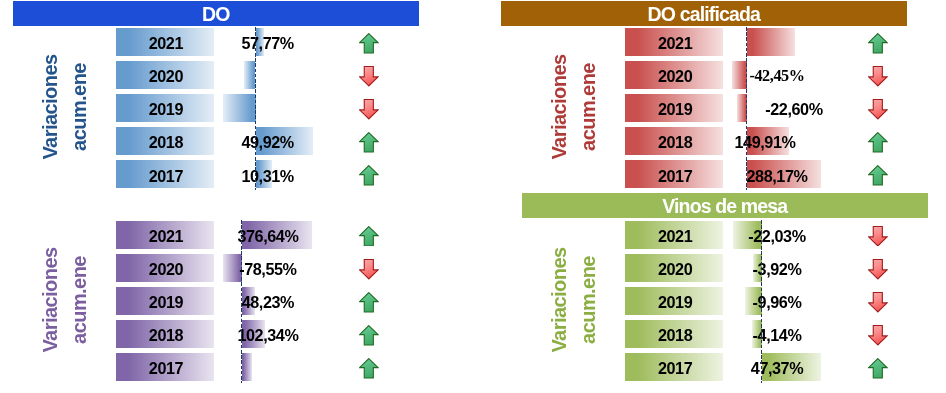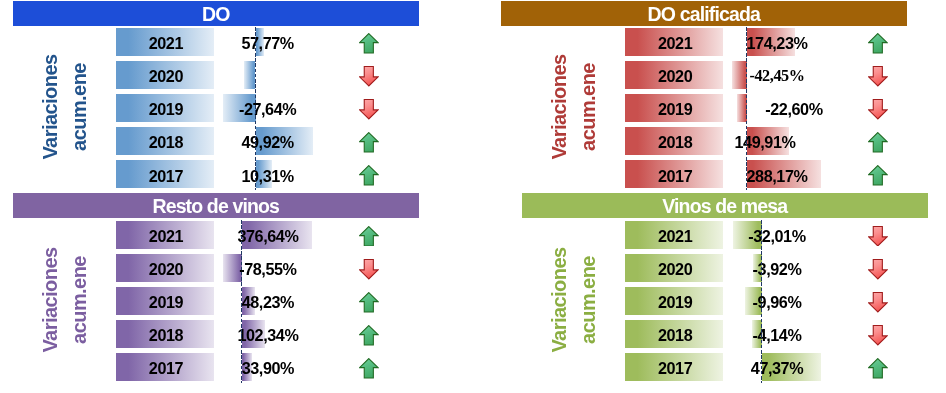--- a/index.html
+++ b/index.html
@@ -59,21 +59,20 @@
             <stop offset="0%" stop-color="#FDA8A8"></stop>
             <stop offset="40%" stop-color="#FB8E8E"></stop>
             <stop offset="100%" stop-color="#F4514F"></stop>
           </linearGradient>
         </defs>
         <path d="M50 101.6 L2.8 55.4 L26.8 55.4 L26.8 2.8 L73.2 2.8 L73.2 55.4 L97.2 55.4 Z" fill="url(#ag1)" stroke="#A01C1C" stroke-width="5.6" stroke-linejoin="miter" stroke-miterlimit="6"></path>
       </svg></div>
     <div class="ybar" style="left: 115.7px; top: 94.16px; width: 98.5px; height: 28.1px; background: linear-gradient(to right, rgb(102, 155, 206) 0px, rgb(102, 155, 206) 12.5px, rgba(102, 155, 206, 0.176) 100%);"></div>
     <div class="ytext" style="left: 116.6px; top: 101.36px; width: 98.5px;">2019</div>
     <div class="dbar" style="left: 222.5px; top: 94.16px; width: 33px; height: 28.1px; background: linear-gradient(to left, rgb(102, 155, 206) 0px, rgb(102, 155, 206) 4.29px, rgba(102, 155, 206, 0.176) 100%);"></div>
-    <div class="vtext" style="left: 167.6px; top: 101.36px; width: 200px;">-27,64%</div>
     <div class="arrow" style="left: 359.2px; top: 99.21px; width: 19.6px; height: 20.5px;"><svg viewBox="0 0 100 104.4" width="100%" height="100%" preserveAspectRatio="none">
         <defs>
           <linearGradient id="ag2" x1="0.15" y1="0" x2="0.55" y2="1">
             <stop offset="0%" stop-color="#FDA8A8"></stop>
             <stop offset="40%" stop-color="#FB8E8E"></stop>
             <stop offset="100%" stop-color="#F4514F"></stop>
           </linearGradient>
         </defs>
         <path d="M50 101.6 L2.8 55.4 L26.8 55.4 L26.8 2.8 L73.2 2.8 L73.2 55.4 L97.2 55.4 Z" fill="url(#ag2)" stroke="#A01C1C" stroke-width="5.6" stroke-linejoin="miter" stroke-miterlimit="6"></path>
       </svg></div>
@@ -107,21 +106,20 @@
       </svg></div>
     <div class="zline" style="left: 254.8px; top: 26.8px; height: 162.82px; background: repeating-linear-gradient(rgb(31, 56, 100) 0px, rgb(31, 56, 100) 3.5px, transparent 3.5px, transparent 5.2px);"></div>
     <div class="panel" style="left: 501px; top: 1px; width: 406.4px; height: 24.5px; background: #a16207;">
       <div class="phead">DO calificada</div>
     </div>
     <div class="vlabel" style="color: rgb(175, 59, 56); left: 568.8px; top: 107.4px; transform: rotate(-90deg) translate(-50%, -100%);">Variaciones</div>
     <div class="vlabel" style="color: rgb(175, 59, 56); left: 598.2px; top: 107.4px; transform: rotate(-90deg) translate(-50%, -100%);">acum.ene</div>
     <div class="ybar" style="left: 624.9px; top: 28px; width: 98.6px; height: 28.1px; background: linear-gradient(to right, rgb(201, 80, 78) 0px, rgb(201, 80, 78) 12.5px, rgba(201, 80, 78, 0.176) 100%);"></div>
     <div class="ytext" style="left: 625.8px; top: 35.2px; width: 98.6px;">2021</div>
     <div class="dbar" style="left: 746.7px; top: 28px; width: 47.9px; height: 28.1px; background: linear-gradient(to right, rgb(201, 80, 78) 0px, rgb(201, 80, 78) 6px, rgba(201, 80, 78, 0.176) 100%);"></div>
-    <div class="vtext" style="left: 677px; top: 35.2px; width: 200px;">174,23%</div>
     <div class="arrow" style="left: 868.2px; top: 33.05px; width: 19.6px; height: 20.5px;"><svg viewBox="0 0 100 104.4" width="100%" height="100%" preserveAspectRatio="none">
         <defs>
           <linearGradient id="ag5" x1="0.15" y1="0" x2="0.55" y2="1">
             <stop offset="0%" stop-color="#6ED09B"></stop>
             <stop offset="40%" stop-color="#57BE83"></stop>
             <stop offset="100%" stop-color="#3FA763"></stop>
           </linearGradient>
         </defs>
         <path d="M50 2.8 L97.2 49.0 L73.2 49.0 L73.2 101.6 L26.8 101.6 L26.8 49.0 L2.8 49.0 Z" fill="url(#ag5)" stroke="#226B24" stroke-width="5.6" stroke-linejoin="miter" stroke-miterlimit="6"></path>
       </svg></div>
@@ -175,23 +173,20 @@
         <defs>
           <linearGradient id="ag9" x1="0.15" y1="0" x2="0.55" y2="1">
             <stop offset="0%" stop-color="#6ED09B"></stop>
             <stop offset="40%" stop-color="#57BE83"></stop>
             <stop offset="100%" stop-color="#3FA763"></stop>
           </linearGradient>
         </defs>
         <path d="M50 2.8 L97.2 49.0 L73.2 49.0 L73.2 101.6 L26.8 101.6 L26.8 49.0 L2.8 49.0 Z" fill="url(#ag9)" stroke="#226B24" stroke-width="5.6" stroke-linejoin="miter" stroke-miterlimit="6"></path>
       </svg></div>
     <div class="zline" style="left: 746px; top: 26.8px; height: 162.82px; background: repeating-linear-gradient(rgb(31, 56, 100) 0px, rgb(31, 56, 100) 3.5px, transparent 3.5px, transparent 5.2px);"></div>
-    <div class="panel" style="left: 13px; top: 193px; width: 406.4px; height: 24.6px; background: rgb(128, 100, 162);">
-      <div class="phead">Resto de vinos</div>
-    </div>
     <div class="vlabel" style="color: rgb(123, 94, 160); left: 59.8px; top: 300.3px; transform: rotate(-90deg) translate(-50%, -100%);">Variaciones</div>
     <div class="vlabel" style="color: rgb(123, 94, 160); left: 89.2px; top: 300.3px; transform: rotate(-90deg) translate(-50%, -100%);">acum.ene</div>
     <div class="ybar" style="left: 115.8px; top: 220.9px; width: 98.7px; height: 28.1px; background: linear-gradient(to right, rgb(128, 102, 168) 0px, rgb(128, 102, 168) 12.5px, rgba(128, 102, 168, 0.176) 100%);"></div>
     <div class="ytext" style="left: 116.7px; top: 228.1px; width: 98.7px;">2021</div>
     <div class="dbar" style="left: 241.6px; top: 220.9px; width: 70.9px; height: 28.1px; background: linear-gradient(to right, rgb(128, 102, 168) 0px, rgb(128, 102, 168) 6px, rgba(128, 102, 168, 0.176) 100%);"></div>
     <div class="vtext" style="left: 167.9px; top: 228.1px; width: 200px;">376,64%</div>
     <div class="arrow" style="left: 359.2px; top: 225.95px; width: 19.6px; height: 20.5px;"><svg viewBox="0 0 100 104.4" width="100%" height="100%" preserveAspectRatio="none">
         <defs>
           <linearGradient id="ag10" x1="0.15" y1="0" x2="0.55" y2="1">
             <stop offset="0%" stop-color="#6ED09B"></stop>
@@ -239,41 +234,40 @@
             <stop offset="0%" stop-color="#6ED09B"></stop>
             <stop offset="40%" stop-color="#57BE83"></stop>
             <stop offset="100%" stop-color="#3FA763"></stop>
           </linearGradient>
         </defs>
         <path d="M50 2.8 L97.2 49.0 L73.2 49.0 L73.2 101.6 L26.8 101.6 L26.8 49.0 L2.8 49.0 Z" fill="url(#ag13)" stroke="#226B24" stroke-width="5.6" stroke-linejoin="miter" stroke-miterlimit="6"></path>
       </svg></div>
     <div class="ybar" style="left: 115.8px; top: 353.22px; width: 98.7px; height: 28.1px; background: linear-gradient(to right, rgb(128, 102, 168) 0px, rgb(128, 102, 168) 12.5px, rgba(128, 102, 168, 0.176) 100%);"></div>
     <div class="ytext" style="left: 116.7px; top: 360.42px; width: 98.7px;">2017</div>
     <div class="dbar" style="left: 241.6px; top: 353.22px; width: 10.9px; height: 28.1px; background: linear-gradient(to right, rgb(128, 102, 168) 0px, rgb(128, 102, 168) 1.417px, rgba(128, 102, 168, 0.176) 100%);"></div>
-    <div class="vtext" style="left: 167.9px; top: 360.42px; width: 200px;">33,90%</div>
     <div class="arrow" style="left: 359.2px; top: 358.27px; width: 19.6px; height: 20.5px;"><svg viewBox="0 0 100 104.4" width="100%" height="100%" preserveAspectRatio="none">
         <defs>
           <linearGradient id="ag14" x1="0.15" y1="0" x2="0.55" y2="1">
             <stop offset="0%" stop-color="#6ED09B"></stop>
             <stop offset="40%" stop-color="#57BE83"></stop>
             <stop offset="100%" stop-color="#3FA763"></stop>
           </linearGradient>
         </defs>
         <path d="M50 2.8 L97.2 49.0 L73.2 49.0 L73.2 101.6 L26.8 101.6 L26.8 49.0 L2.8 49.0 Z" fill="url(#ag14)" stroke="#226B24" stroke-width="5.6" stroke-linejoin="miter" stroke-miterlimit="6"></path>
       </svg></div>
     <div class="zline" style="left: 240.9px; top: 219.7px; height: 162.82px; background: repeating-linear-gradient(rgb(31, 56, 100) 0px, rgb(31, 56, 100) 3.5px, transparent 3.5px, transparent 5.2px);"></div>
     <div class="panel" style="left: 522px; top: 193px; width: 406.4px; height: 24.6px; background: rgb(155, 187, 89);">
       <div class="phead">Vinos de mesa</div>
     </div>
     <div class="vlabel" style="color: rgb(139, 174, 66); left: 568.8px; top: 300.3px; transform: rotate(-90deg) translate(-50%, -100%);">Variaciones</div>
     <div class="vlabel" style="color: rgb(139, 174, 66); left: 598.2px; top: 300.3px; transform: rotate(-90deg) translate(-50%, -100%);">acum.ene</div>
     <div class="ybar" style="left: 624.9px; top: 220.9px; width: 98.6px; height: 28.1px; background: linear-gradient(to right, rgb(158, 188, 92) 0px, rgb(158, 188, 92) 12.5px, rgba(158, 188, 92, 0.176) 100%);"></div>
     <div class="ytext" style="left: 625.8px; top: 228.1px; width: 98.6px;">2021</div>
     <div class="dbar" style="left: 732.6px; top: 220.9px; width: 29.2px; height: 28.1px; background: linear-gradient(to left, rgb(158, 188, 92) 0px, rgb(158, 188, 92) 3.796px, rgba(158, 188, 92, 0.176) 100%);"></div>
-    <div class="vtext" style="left: 677px; top: 228.1px; width: 200px;">-32,01%</div>
+    <div class="vtext" style="left: 677px; top: 228.1px; width: 200px;">-22,03%</div>
     <div class="arrow" style="left: 868.2px; top: 225.95px; width: 19.6px; height: 20.5px;"><svg viewBox="0 0 100 104.4" width="100%" height="100%" preserveAspectRatio="none">
         <defs>
           <linearGradient id="ag15" x1="0.15" y1="0" x2="0.55" y2="1">
             <stop offset="0%" stop-color="#FDA8A8"></stop>
             <stop offset="40%" stop-color="#FB8E8E"></stop>
             <stop offset="100%" stop-color="#F4514F"></stop>
           </linearGradient>
         </defs>
         <path d="M50 101.6 L2.8 55.4 L26.8 55.4 L26.8 2.8 L73.2 2.8 L73.2 55.4 L97.2 55.4 Z" fill="url(#ag15)" stroke="#A01C1C" stroke-width="5.6" stroke-linejoin="miter" stroke-miterlimit="6"></path>
       </svg></div>

